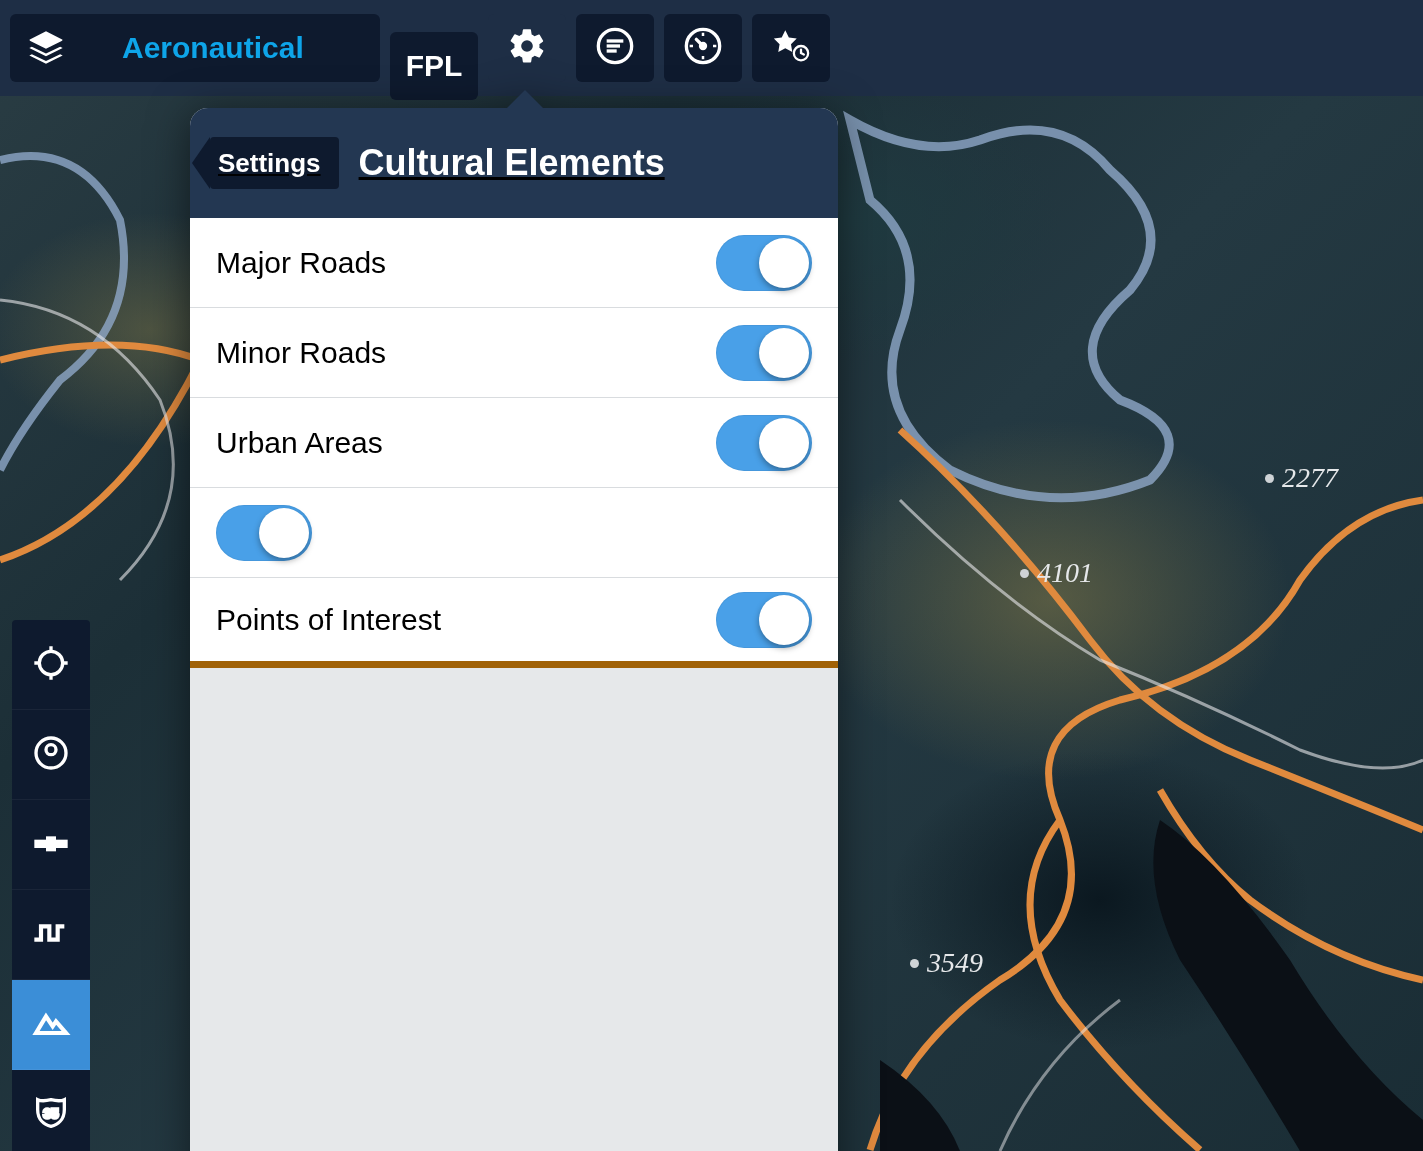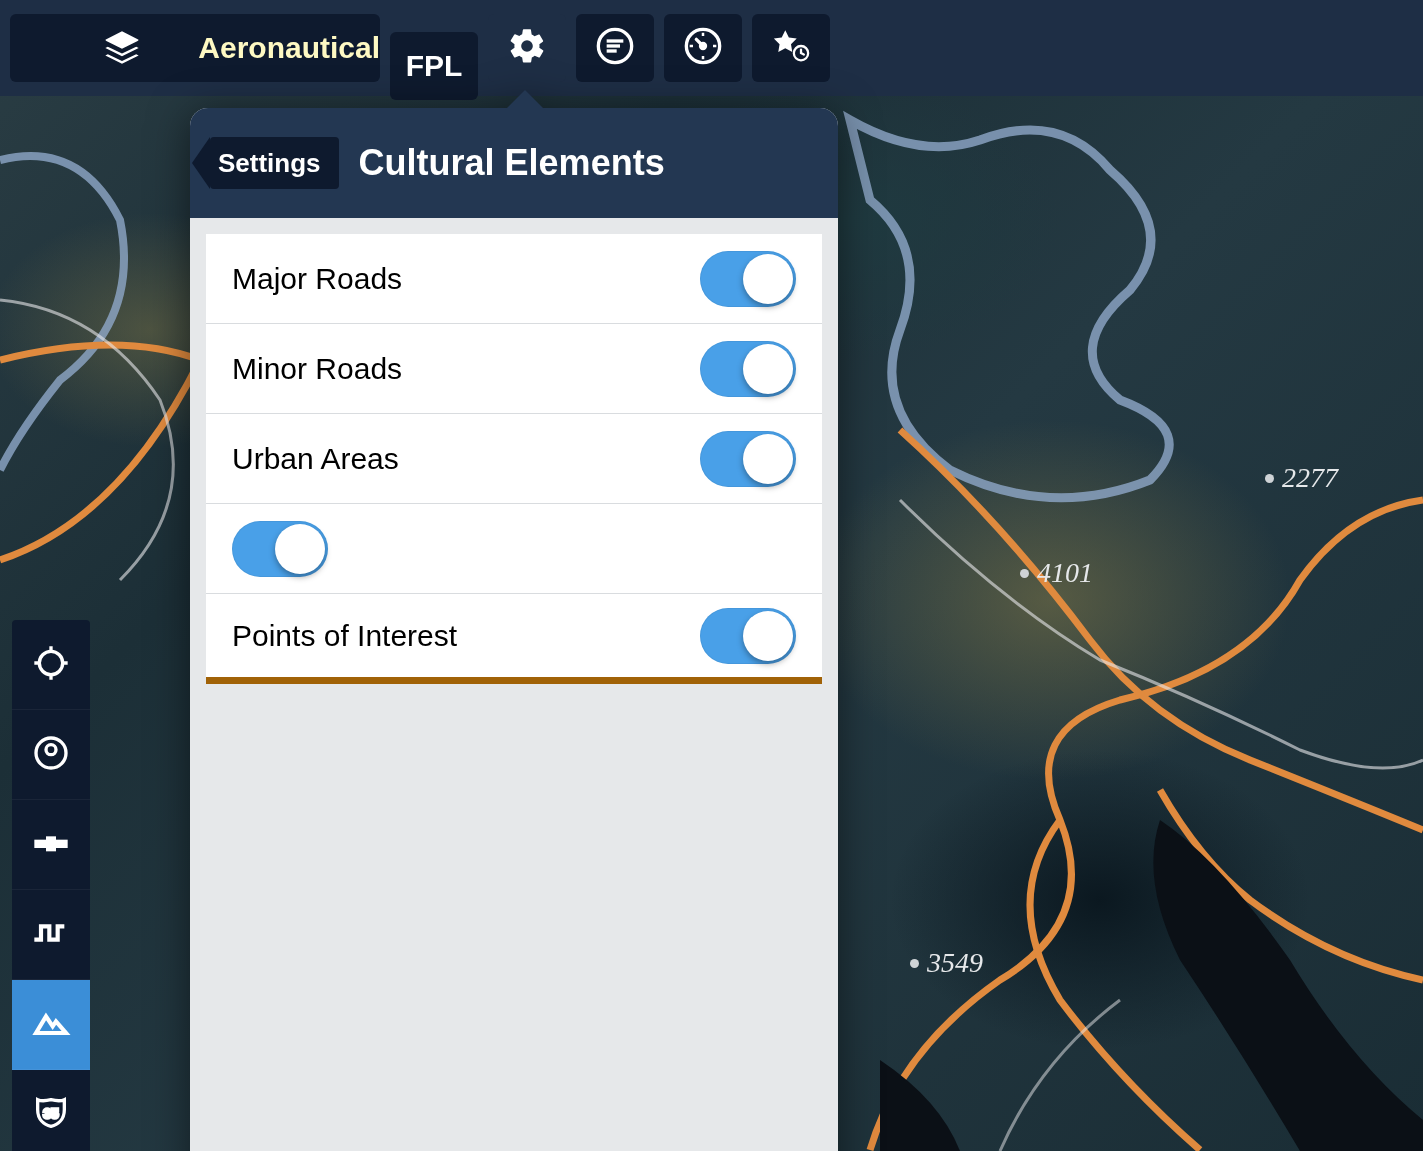--- a/index.html
+++ b/index.html
@@ -51,27 +51,26 @@
     padding: 10px 10px;
     gap: 10px;
   }
   .layers-btn {
     width: 370px;
     height: 68px;
     background: #0e1a2e;
     border-radius: 6px;
     display: flex;
     align-items: center;
-    color: #fef9c3;
+    color: #0ea5e9;
     font-size: 30px;
     font-weight: 600;
     padding-left: 14px;
     gap: 54px;
     cursor: pointer;
-    justify-content: flex-end;
   }
   .layers-btn .icon { width: 44px; display:flex; justify-content:center; }
   .fpl-btn {
     width: 88px; height: 68px;
     background: #0e1a2e;
     border-radius: 6px;
     color: #fff;
     font-size: 30px; font-weight: 700;
     display:flex; align-items:center; justify-content:center;
     cursor:pointer;
@@ -131,20 +130,21 @@
     border-radius: 18px;
     overflow: hidden;
   }
   .popover-header {
     background:#233752;
     height: 110px;
     display:flex;
     align-items:center;
     padding: 0 20px;
     gap: 20px;
+    text-decoration: underline;
   }
   .back-btn {
     background:#0e1a2e;
     color:#fff;
     font-size:26px;
     font-weight:700;
     height:52px;
     padding: 0 18px 0 8px;
     display:flex; align-items:center;
     border-radius:4px;
@@ -165,21 +165,21 @@
     font-size:36px;
     font-weight:600;
   }
   .popover-body {
     background:#e6e8ea;
     padding: 0;
     min-height: 1000px;
   }
   .setting-list {
     background:#fff;
-    margin:16px;
+    margin:0;
   }
   .setting-row {
     display:flex;
     align-items:center;
     justify-content:space-between;
     padding: 0 26px;
     height: 90px;
     border-bottom:1px solid #d9dcdf;
   }
   .setting-row:last-child{ border-bottom:7px solid #a16207; }

